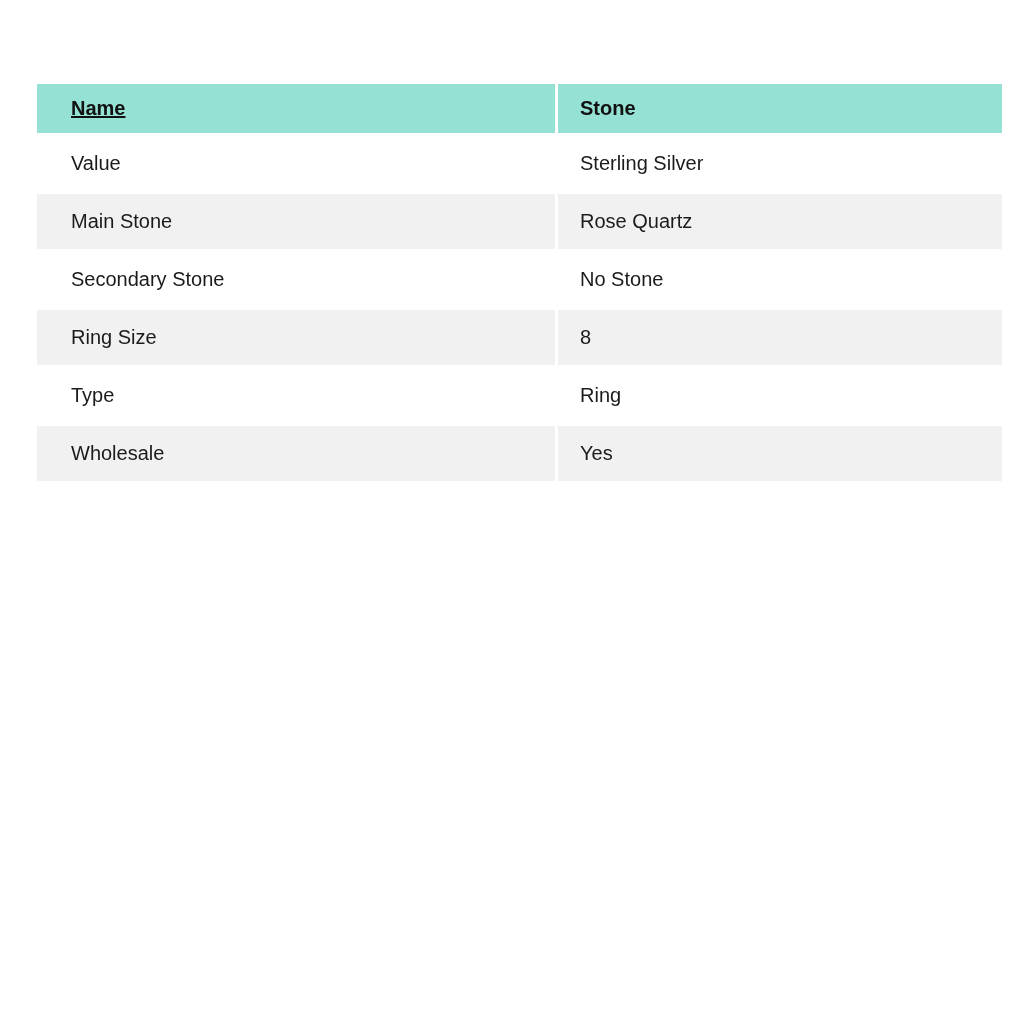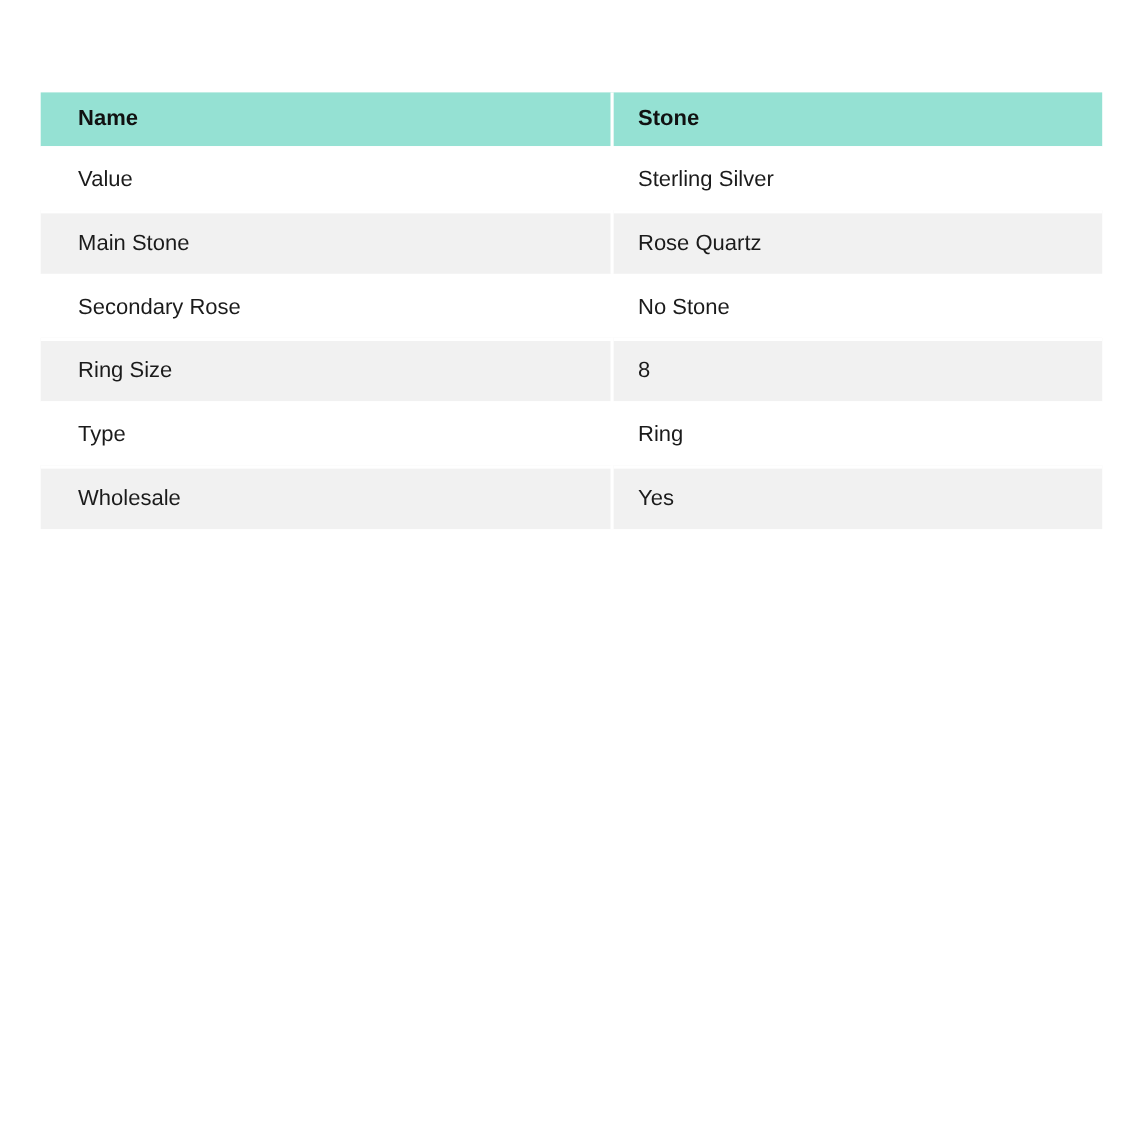--- a/index.html
+++ b/index.html
@@ -33,20 +33,21 @@
     text-align: left;
     vertical-align: middle;
     font-size: 20px;
     font-weight: 700;
     color: #111111;
     padding: 0 0 0 34px;
   }
   table.attr-table th:first-child {
     width: 484px;
     border-right: 3px solid #ffffff;
+    text-decoration: underline;
   }
   table.attr-table th:last-child {
     padding-left: 22px;
   }
   table.attr-table td {
     height: 55px;
     vertical-align: middle;
     font-size: 20px;
     font-weight: 400;
     padding: 0 0 0 34px;
@@ -77,21 +78,21 @@
     <tbody id="table-body">
         <tr>
           <td>Value</td>
           <td>Sterling Silver</td>
         </tr>
         <tr>
           <td>Main Stone</td>
           <td>Rose Quartz</td>
         </tr>
         <tr>
-          <td>Secondary Rose</td>
+          <td>Secondary Stone</td>
           <td>No Stone</td>
         </tr>
         <tr>
           <td>Ring Size</td>
           <td>8</td>
         </tr>
         <tr>
           <td>Type</td>
           <td>Ring</td>
         </tr>

